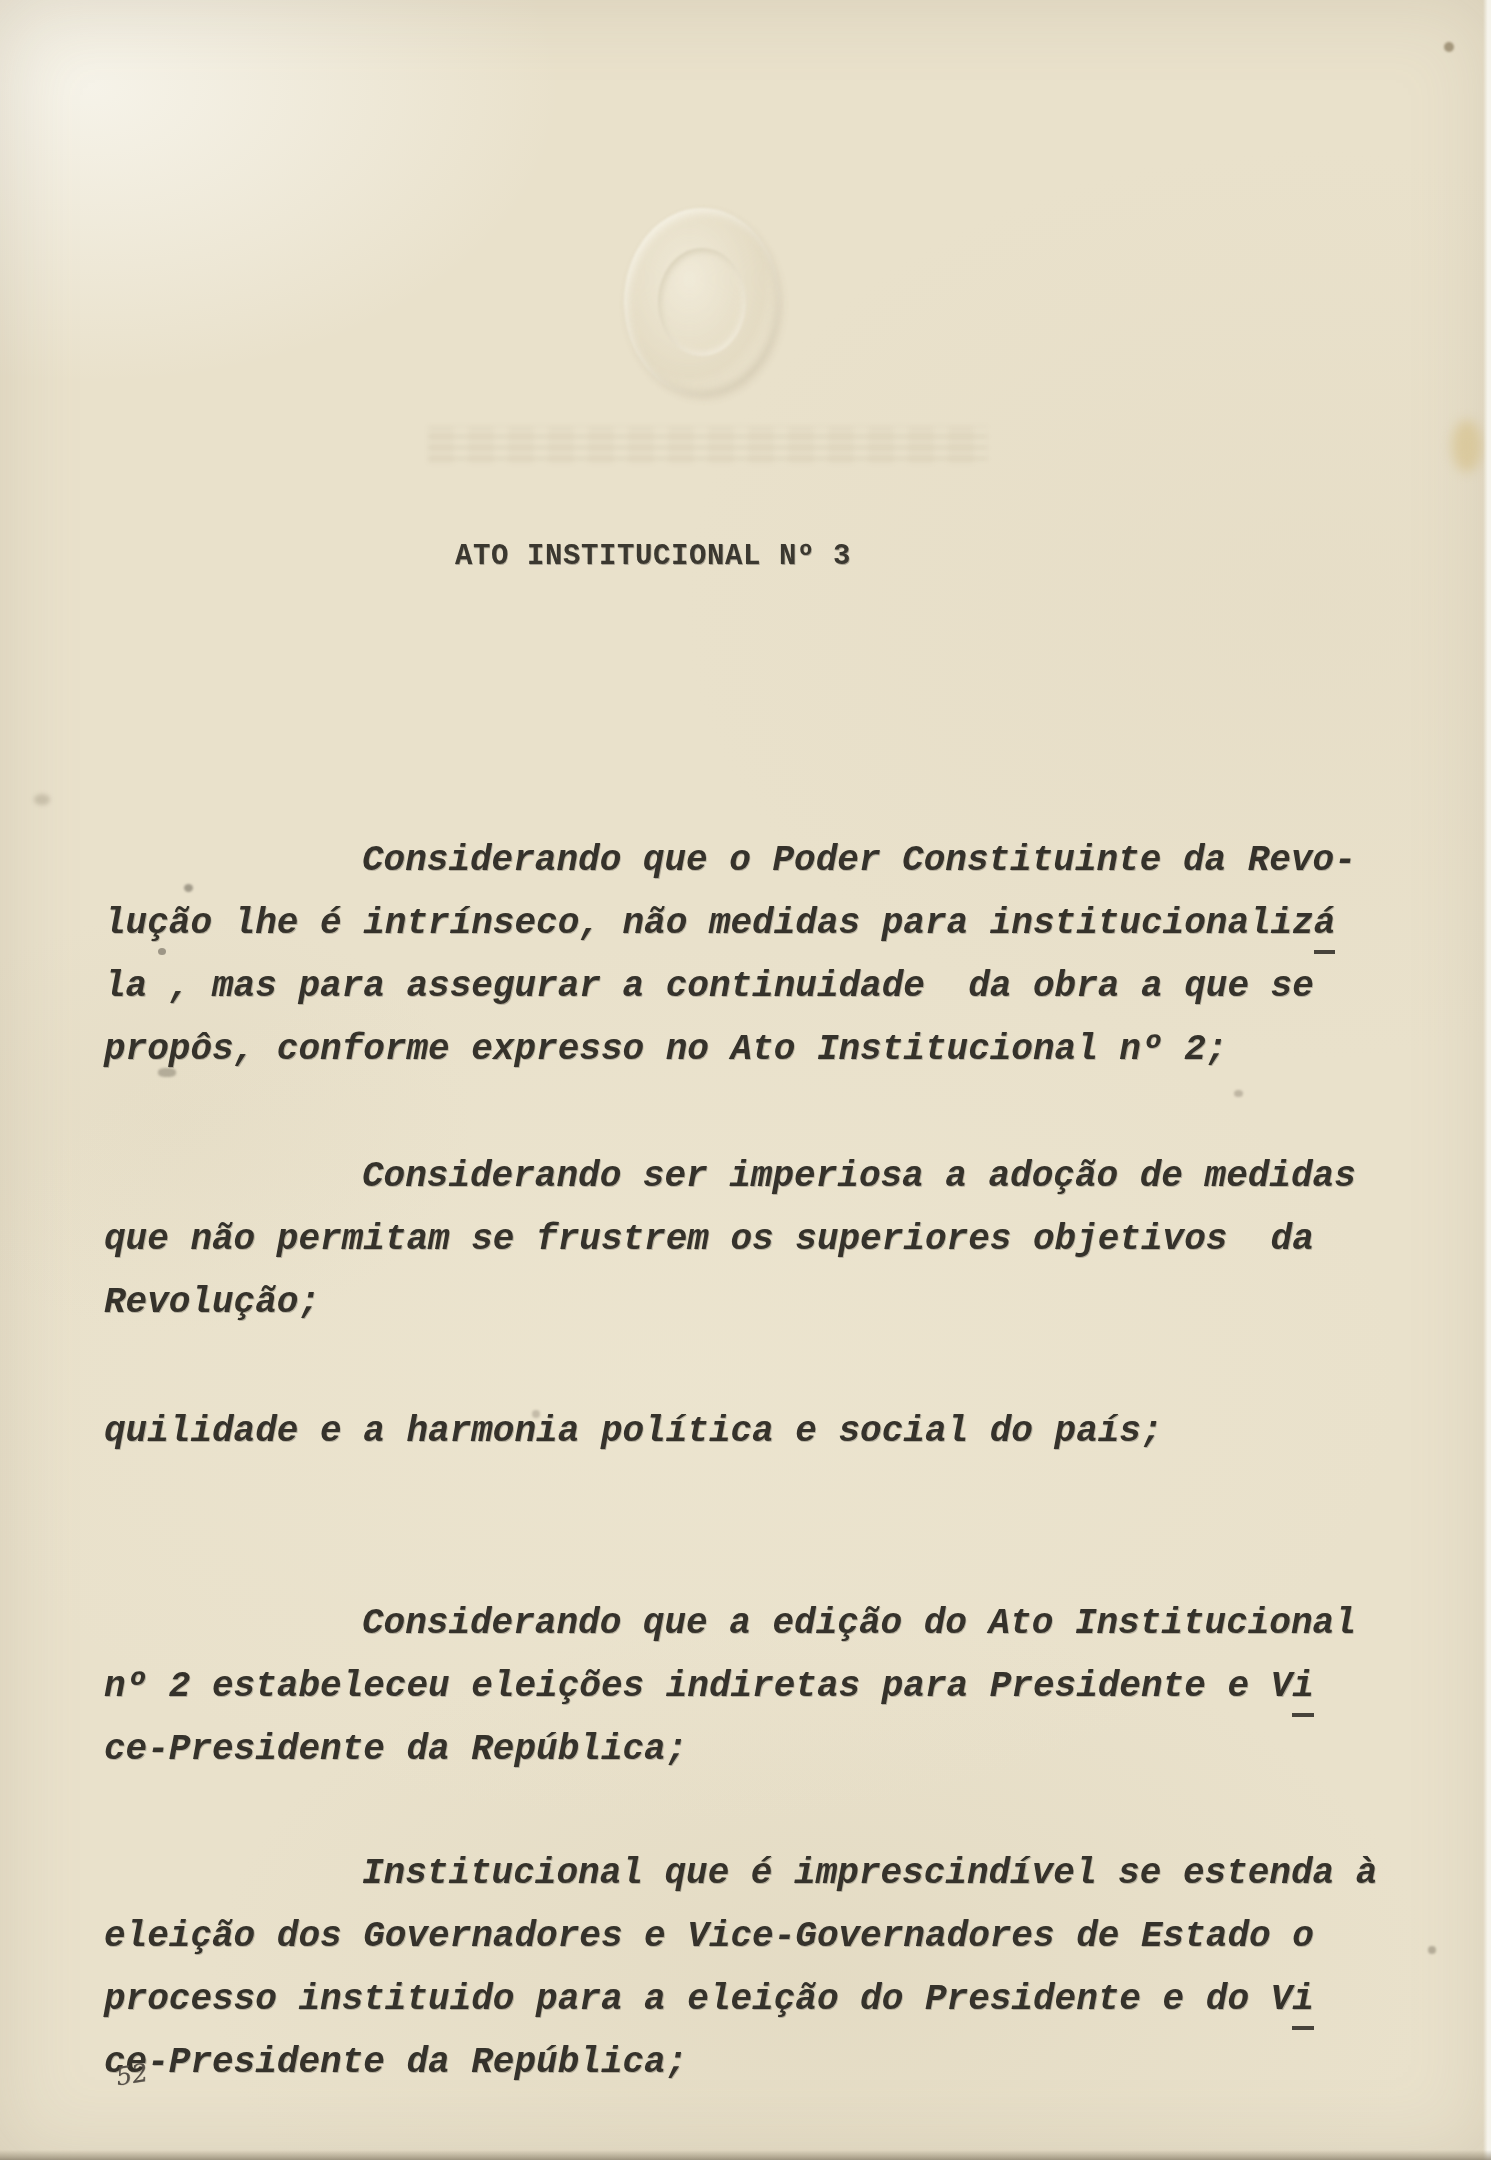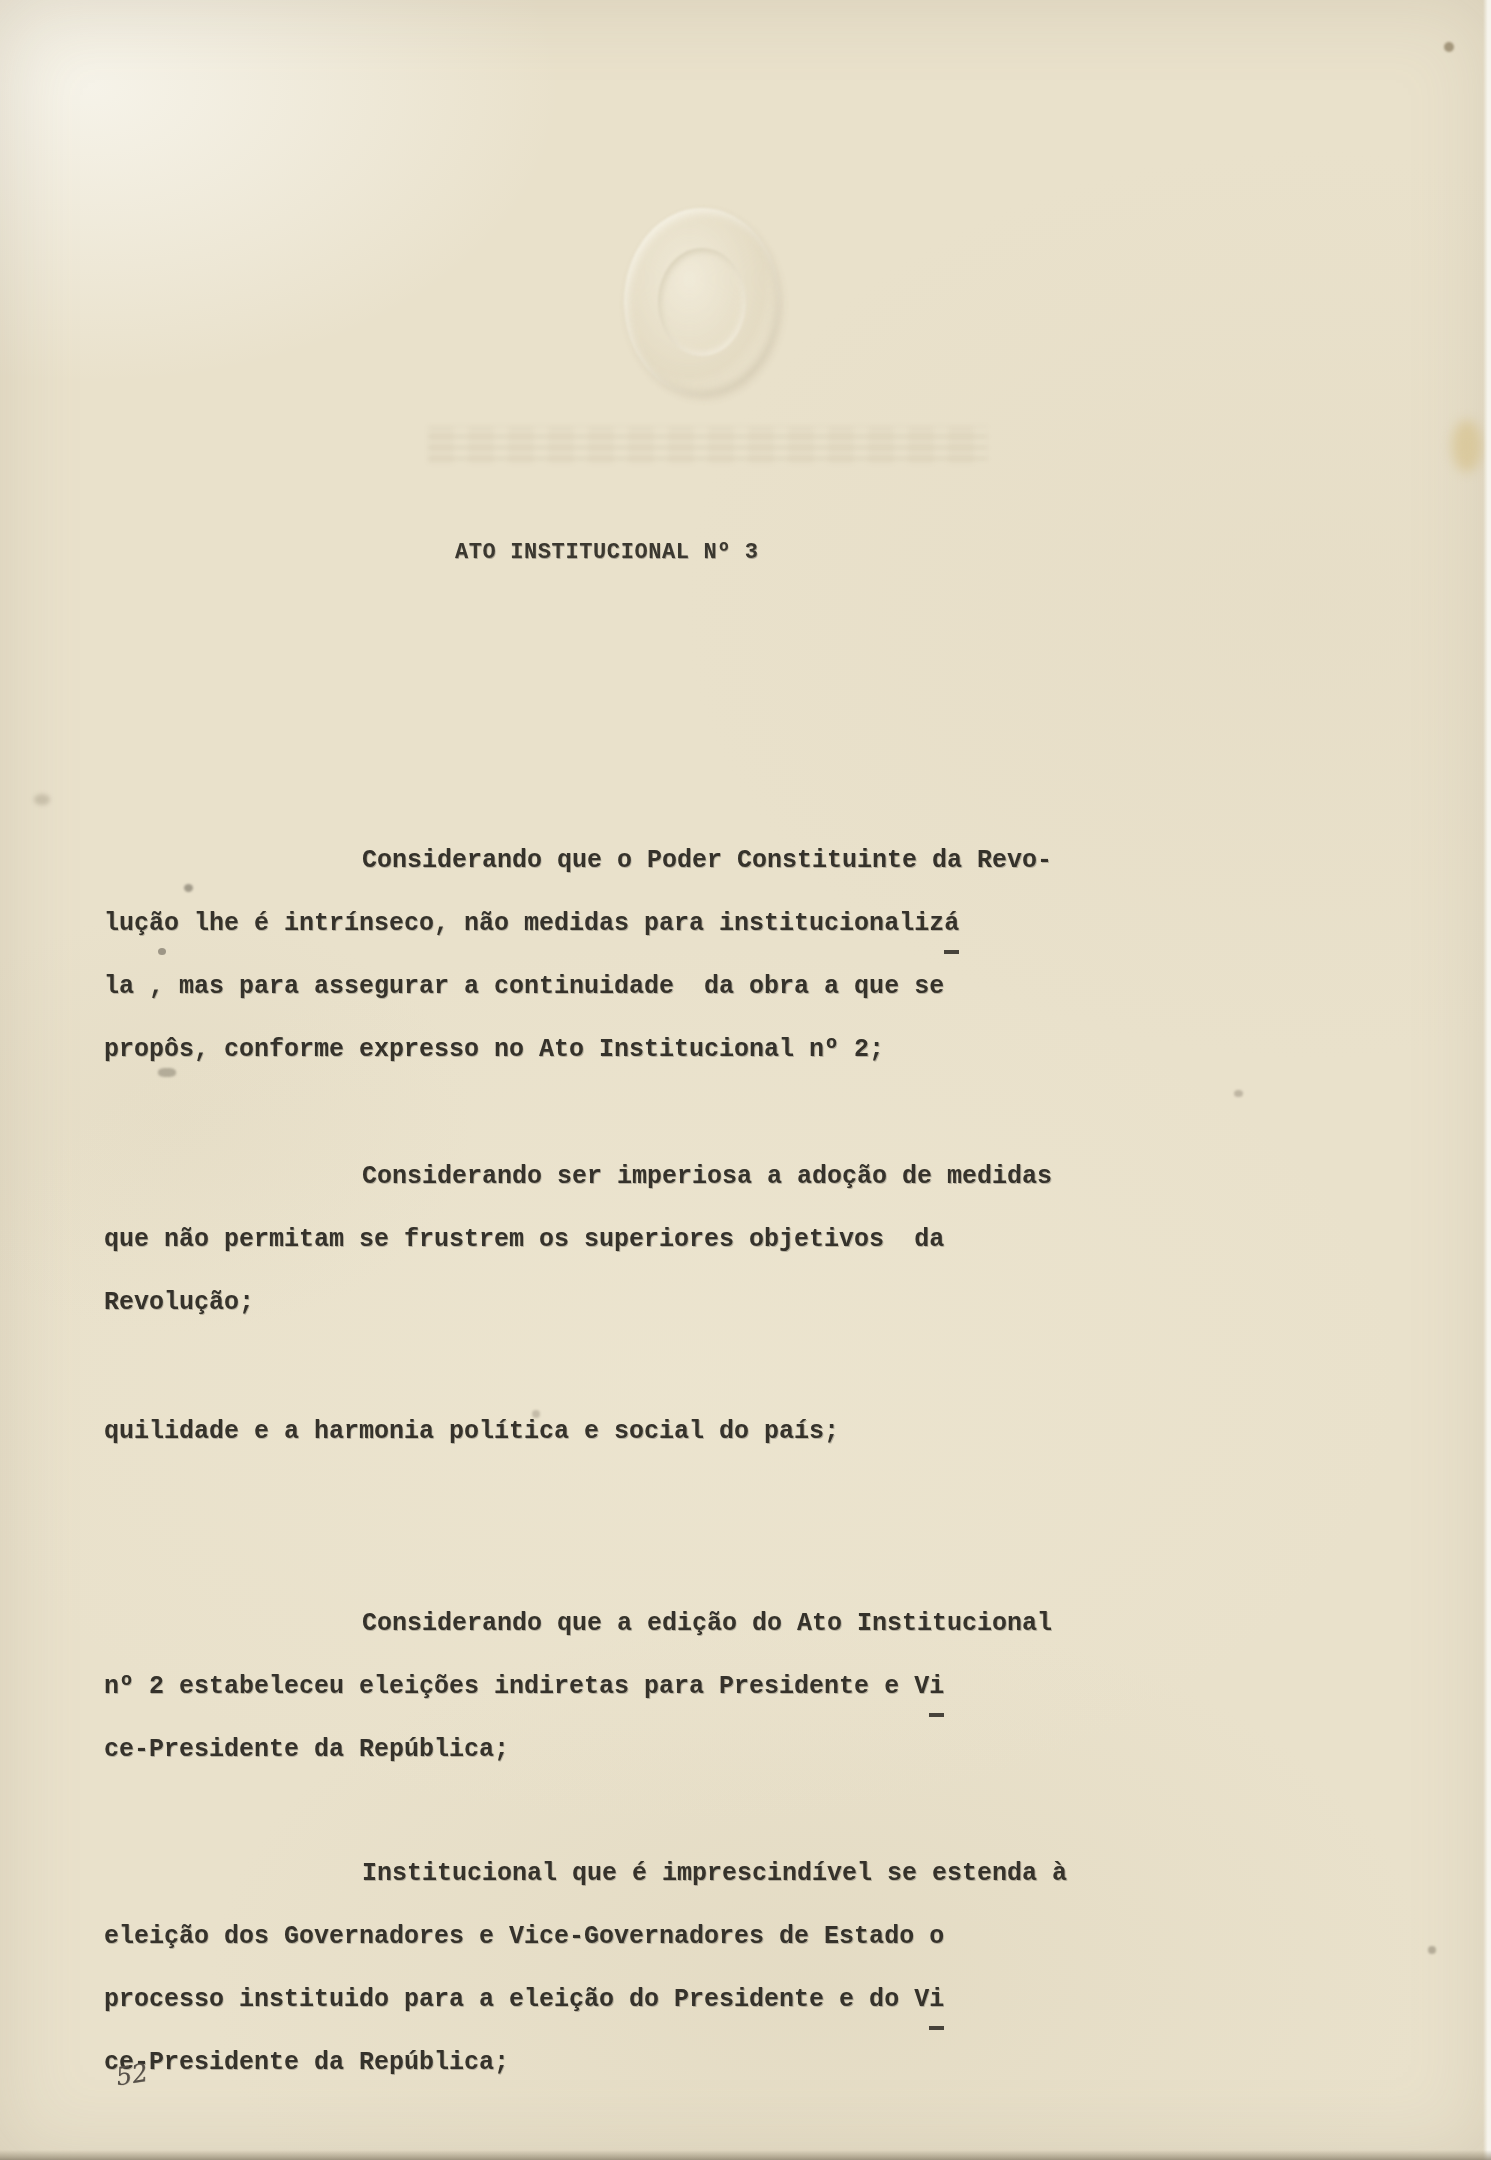--- a/index.html
+++ b/index.html
@@ -14,29 +14,30 @@
       radial-gradient(ellipse 900px 650px at 88% 28%, rgba(228,219,196,0.55), rgba(228,219,196,0) 70%),
       radial-gradient(ellipse 1000px 600px at 45% 64%, rgba(238,231,210,0.5), rgba(238,231,210,0) 75%),
       radial-gradient(ellipse 850px 520px at 55% 92%, rgba(223,214,189,0.5), rgba(223,214,189,0) 72%),
       radial-gradient(ellipse 420px 300px at 12% 52%, rgba(224,215,191,0.4), rgba(224,215,191,0) 70%);
     box-shadow: inset 0 0 80px rgba(150,138,112,0.22);
     font-family:"Liberation Mono","DejaVu Sans Mono",monospace;
     color:#36332c;
   }
   .title{
     position:absolute;left:455px;top:540px;
-    font-size:22px;font-weight:bold;letter-spacing:0.6px;
+    font-size:29px;font-weight:bold;letter-spacing:0.6px;
     white-space:pre;color:#3b3830;
     text-shadow:0.6px 0.6px 0.4px rgba(55,50,42,0.35);
   }
   .para{
     position:absolute;left:104px;width:1350px;
-    font-size:25px;font-weight:bold;line-height:63px;
+    font-size:36px;font-weight:bold;line-height:63px;
     color:#35322b;
     text-shadow:0.8px 0.8px 0.5px rgba(55,50,42,0.28);
+    font-style:italic;
   }
   .line{white-space:pre;}
   .line.first{padding-left:258px;}
   .tail{
     display:inline-block;
     border-bottom:4px solid rgba(53,50,43,0.9);
     padding-bottom:1px;line-height:50px;
   }
   .p1{top:829px;}
   .p2{top:1145px;}

